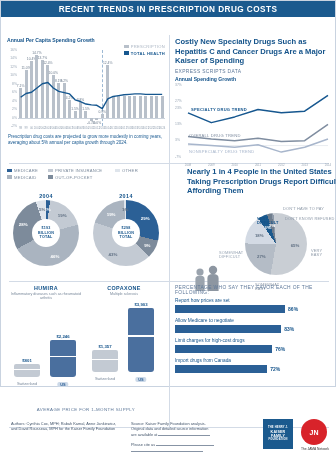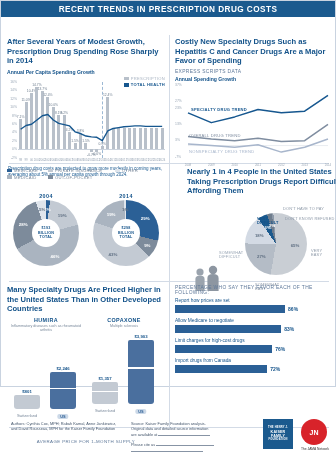--- a/index.html
+++ b/index.html
@@ -130,21 +130,20 @@
     <div class="banner-title">RECENT TRENDS IN PRESCRIPTION DRUG COSTS</div>
   </div>
 
   <div class="grid">
     <div class="vdiv"></div>
     <div class="hdiv r1"></div>
     <div class="hdiv r2"></div>
     <div class="hdiv r3"></div>
 
     <div class="panel p-tl">
-      <div class="ptitle">After Several Years of Modest Growth, Prescription Drug Spending Rose Sharply in 2014</div>
       <div class="plabel">Annual Per Capita Spending Growth</div>
       <div class="c1">
         <div class="legend">
           <div class="legrow">
             <span class="swatch" style="background:#b8c0ca"></span>
             <span class="leg-pres">PRESCRIPTION</span>
           </div>
           <div class="legrow">
             <span class="swatch" style="background:#16578f"></span>
             <span class="leg-tot">TOTAL HEALTH</span>
@@ -242,21 +241,21 @@
             <div class="xlab" style="left: 127.836px;">2021</div>
             <div class="xlab" style="left: 133.28px;">2022</div>
             <div class="xlab" style="left: 138.724px;">2023</div>
             <div class="xlab" style="left: 144.169px;">2024</div>
           </div>
       </div>
       <div class="note">Prescription drug costs are projected to grow more modestly in coming years, averaging about 5% annual per capita growth through 2024.</div>
     </div>
 
     <div class="panel p-tr">
-      <div class="ptitle">Costly New Specialty Drugs Such as Hepatitis C and Cancer Drugs Are a Major Favor of Spending</div>
+      <div class="ptitle">Costly New Specialty Drugs Such as Hepatitis C and Cancer Drugs Are a Major Kaiser of Spending</div>
       <div class="psub">EXPRESS SCRIPTS DATA</div>
       <div class="plabel">Annual Spending Growth</div>
       <div class="c2">
         <div id="yaxis2" style="position:absolute;left:0;top:2px;width:12px;height:72px">
             <div class="ytick" style="top: 72px;">-7%</div>
             <div class="ytick" style="top: 55.6364px;">3%</div>
             <div class="ytick" style="top: 39.2727px;">13%</div>
             <div class="ytick" style="top: 22.9091px;">23%</div>
             <div class="ytick" style="top: 16.3636px;">27%</div>
             <div class="ytick" style="top: 0px;">37%</div>
@@ -359,21 +358,20 @@
         <svg class="people" width="34" height="26" viewBox="0 0 34 26">
           <circle cx="9" cy="7" r="3.6" fill="#9aa3ad"></circle>
           <path d="M4.4 26 L4.4 14 Q4.4 10.4 9 10.4 Q13.6 10.4 13.6 14 L13.6 26 Z" fill="#9aa3ad"></path>
           <circle cx="22" cy="5" r="4.2" fill="#8d96a1"></circle>
           <path d="M16.4 26 L16.4 13 Q16.4 9 22 9 Q27.6 9 27.6 13 L27.6 26 Z" fill="#8d96a1"></path>
         </svg>
       </div>
     </div>
 
     <div class="panel p-bl">
-      <div class="ptitle">Many Specialty Drugs Are Priced Higher in the United States Than in Other Developed Countries</div>
       <div class="drugcols">
         <div class="drugcol dc-a">
           <div class="dname">HUMIRA</div>
           <div class="ddesc">Inflammatory diseases such as rheumatoid arthritis</div>
           <div class="bottles" id="bot0">
               <div class="bottle" style="left: 7px; height: 13.1345px; background: linear-gradient(rgb(195, 202, 211) 0%, rgb(195, 202, 211) 42%, rgba(255, 255, 255, 0.35) 42%, rgba(255, 255, 255, 0.35) 46%, rgb(195, 202, 211) 46%);"></div>
               <div class="bprice" style="left: 20px; bottom: 28.1345px;">$801</div>
               <div class="bcountry" style="left: 20px;">Switzerland</div>
               <div class="bottle" style="left: 43px; height: 36.8291px; background: linear-gradient(rgb(74, 111, 158) 0%, rgb(74, 111, 158) 42%, rgba(255, 255, 255, 0.35) 42%, rgba(255, 255, 255, 0.35) 46%, rgb(74, 111, 158) 46%);"></div>
               <div class="bprice" style="left: 56px; bottom: 51.8291px;">$2,246</div>

